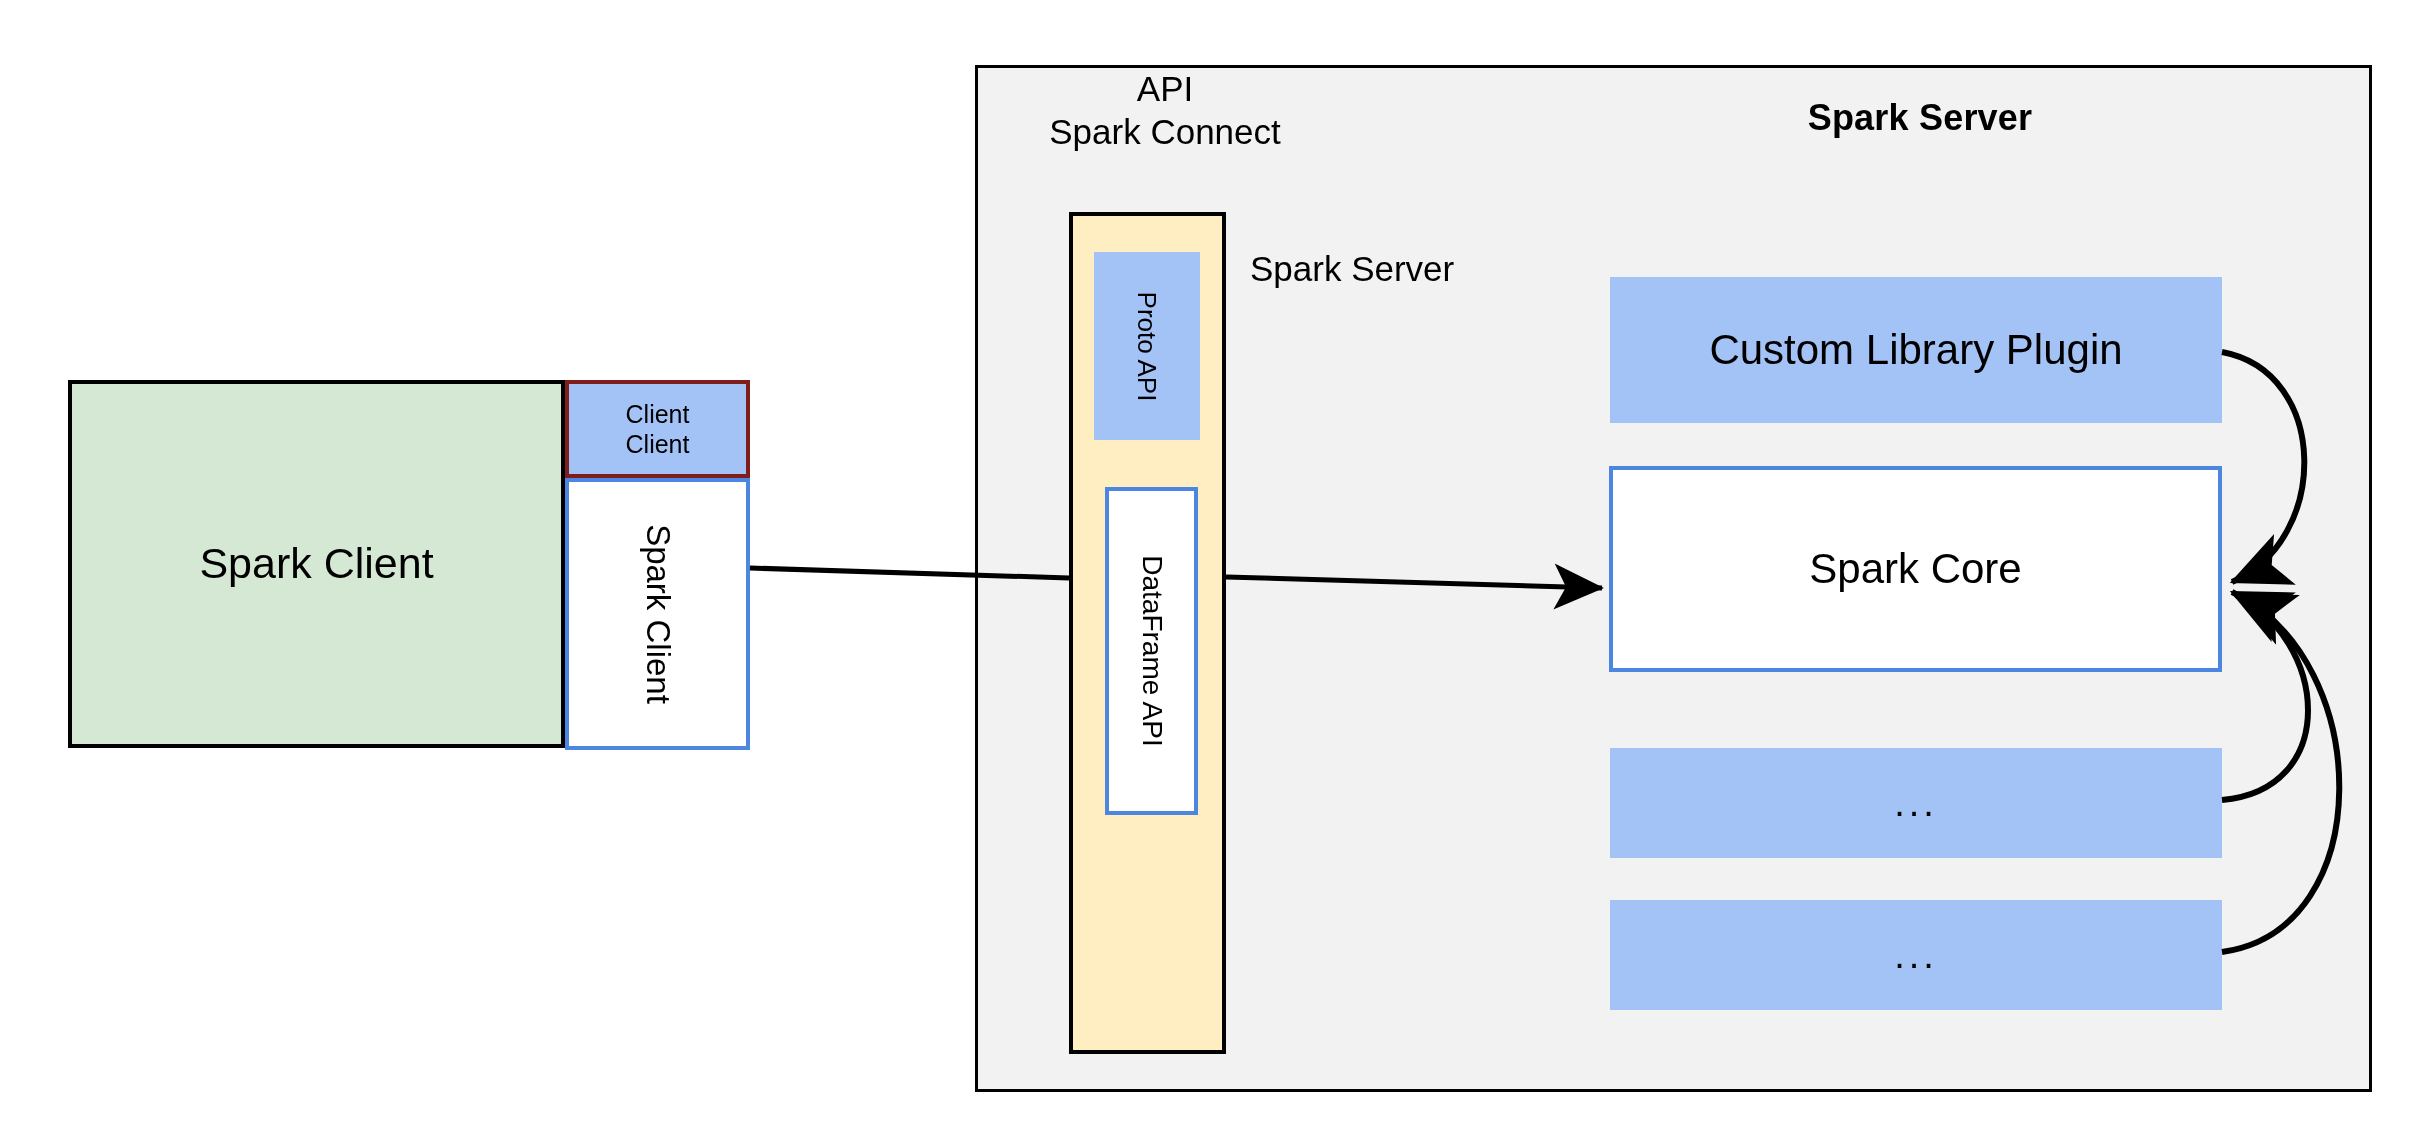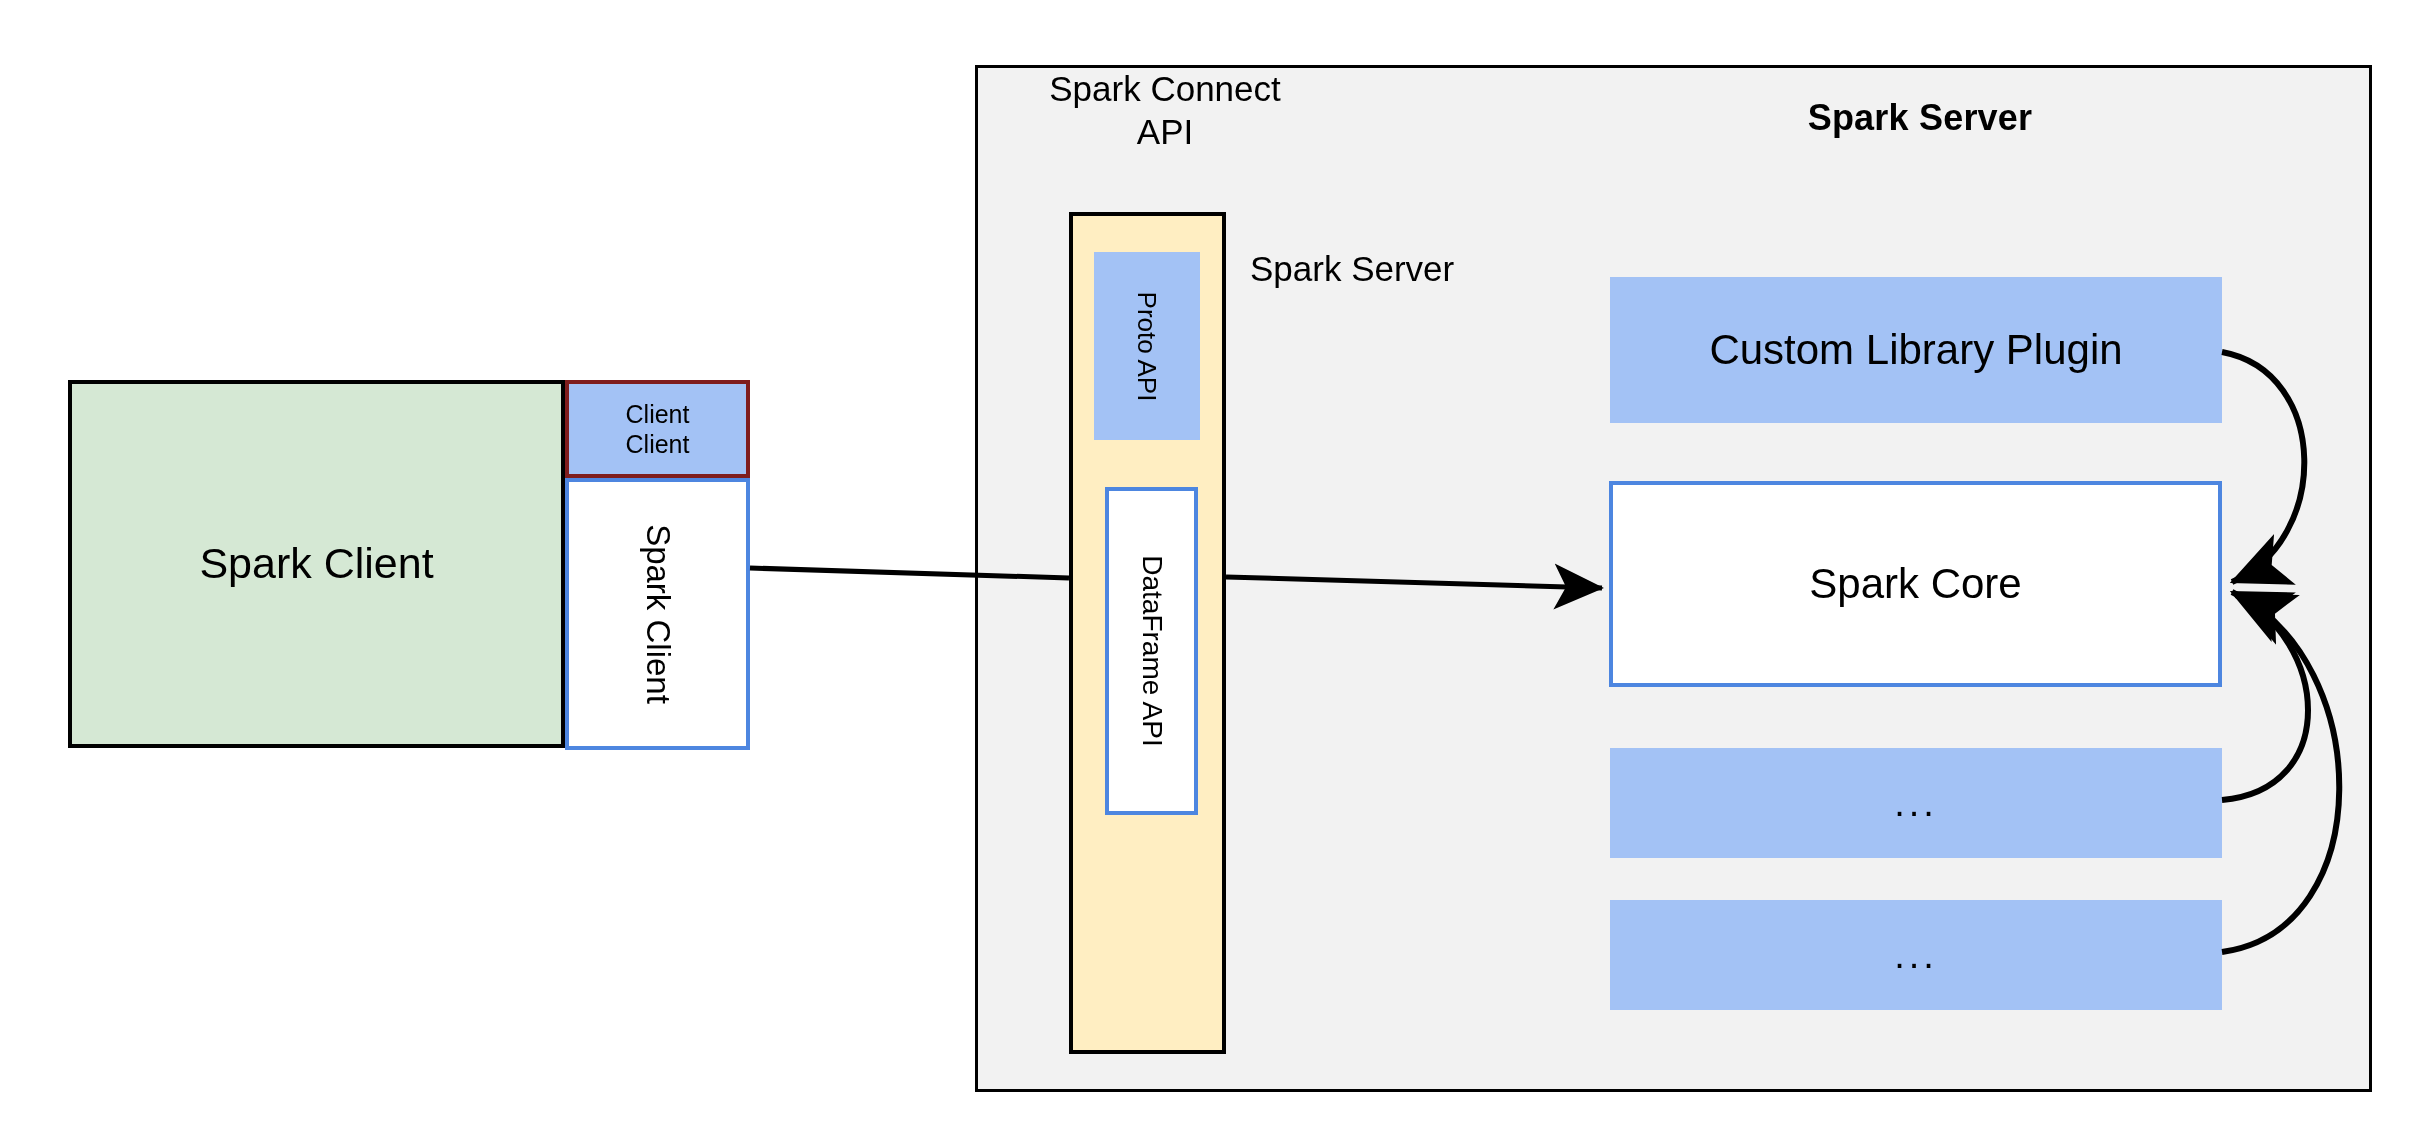--- a/index.html
+++ b/index.html
@@ -36,40 +36,40 @@
   #proto-api .vt{font-size:26px;white-space:nowrap;transform:rotate(90deg);
                  transform-origin:center;}
   #dataframe-api{left:1105px;top:487px;width:93px;height:328px;background:#ffffff;
                  border:4px solid #4d86e0;}
   #dataframe-api .vt{font-size:28px;white-space:nowrap;transform:rotate(90deg);
                      transform-origin:center;}
 
   
   #custom-plugin{left:1610px;top:277px;width:612px;height:146px;background:#a3c2f5;
                  font-size:42px;}
-  #spark-core{left:1609px;top:481px;width:613px;height:206px;background:#ffffff;
+  #spark-core{left:1609px;top:466px;width:613px;height:206px;background:#ffffff;
               border:4px solid #4d86e0;font-size:42px;}
   #ellipsis-1{left:1610px;top:748px;width:612px;height:110px;background:#a3c2f5;
               font-size:38px;letter-spacing:4px;}
   #ellipsis-2{left:1610px;top:900px;width:612px;height:110px;background:#a3c2f5;
               font-size:38px;letter-spacing:4px;}
 
   #wires{position:absolute;left:0;top:0;width:2435px;height:1135px;
          pointer-events:none;overflow:visible;}
 </style>
 </head>
 <body>
 
 <div id="stage">
 
   <div class="box" id="server-panel"></div>
 
   <div class="lbl" id="connect-api-label">
+    <div>API</div>
     <div>Spark Connect</div>
-    <div>API</div>
   </div>
 
   <div class="lbl" id="server-title">Spark Server</div>
 
   <div class="lbl" id="server-lib-label">
     <div>Spark Server</div>
   </div>
 
   <div class="box" id="client-app">
     <div>

